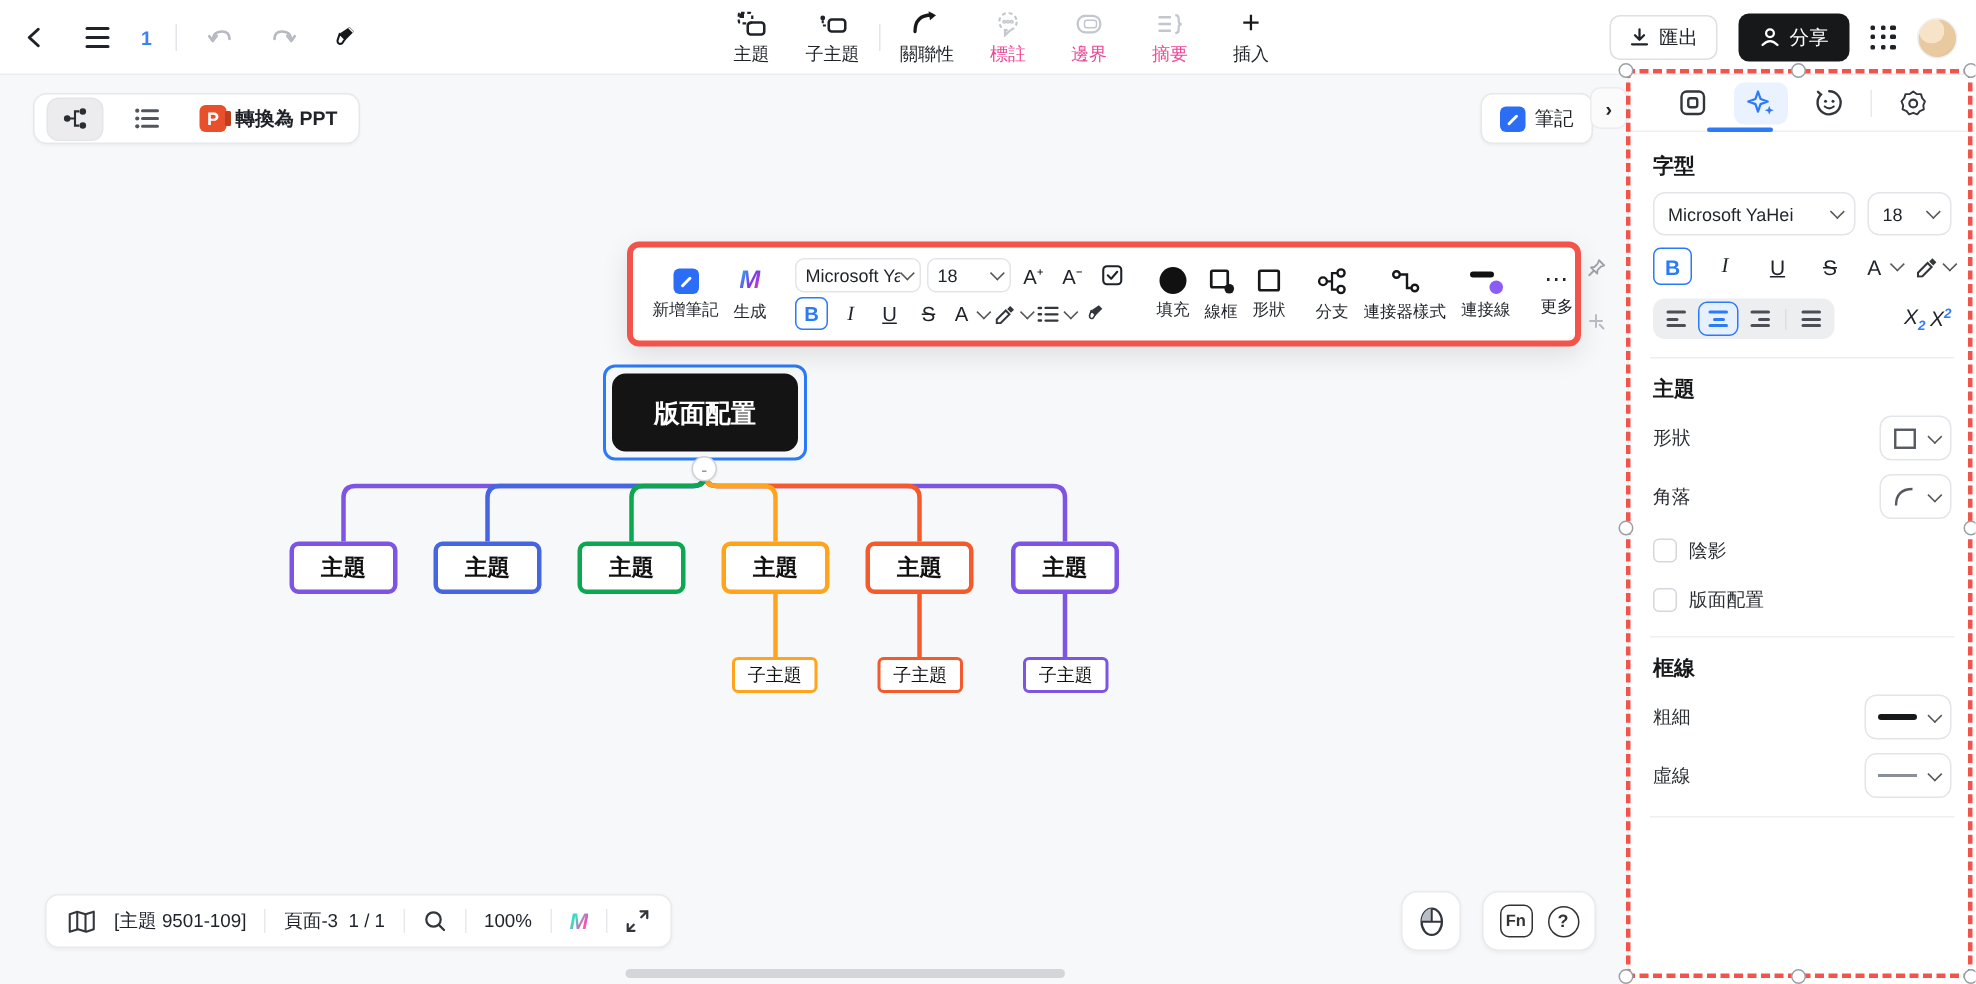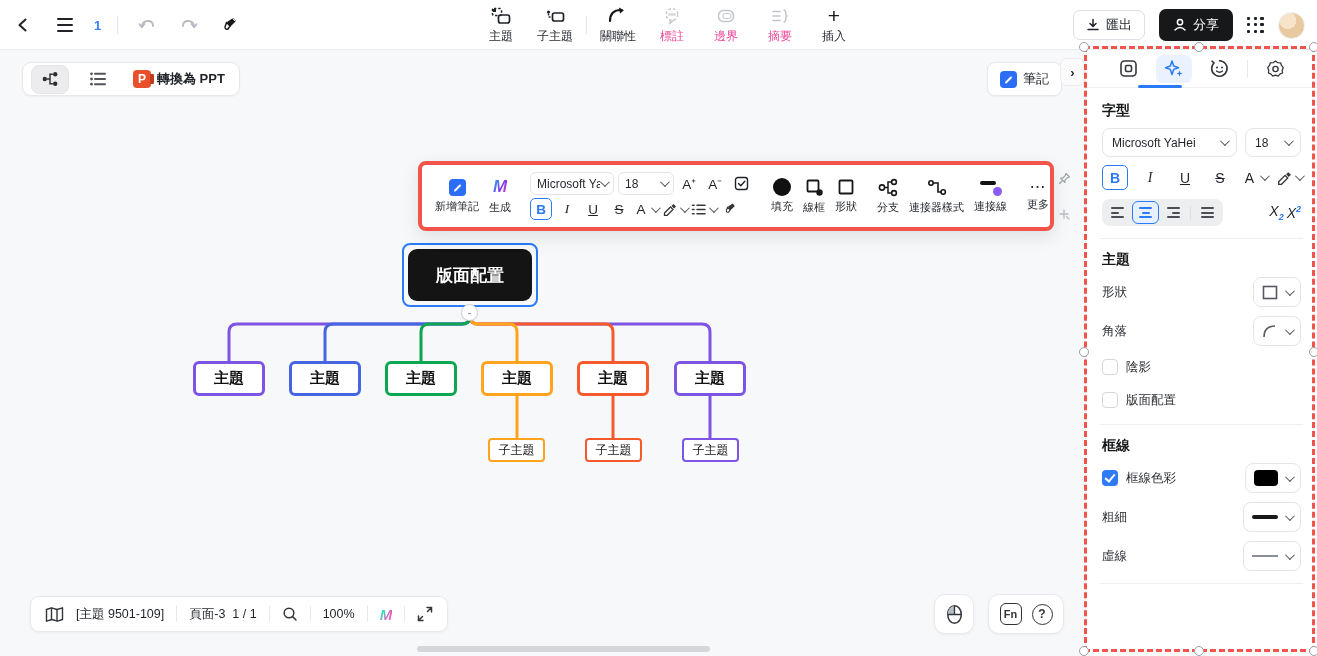--- a/index.html
+++ b/index.html
@@ -620,30 +620,20 @@
         <span class="prop-label">
           <span class="chk off"></span>
           <span>版面配置</span>
         </span>
       </div>
 
       <div class="sb-hr"></div>
 
       <div class="sb-title">框線</div>
       <div class="prop-row">
-        <span class="prop-label">
-          <span class="chk on"></span>
-          <span>框線色彩</span>
-        </span>
-        <div class="sel-mini">
-          <span class="swatch" style="width: 24px; height: 16px; border-radius: 4px; background: rgb(0, 0, 0);"></span>
-          <span class="chev"></span>
-        </div>
-      </div>
-      <div class="prop-row">
         <span class="prop-label">粗細</span>
         <div class="sel-mini">
           <span style="width:26px;height:3.5px;background:#17181a;border-radius:2px;"></span>
           <span class="chev"></span>
         </div>
       </div>
       <div class="prop-row">
         <span class="prop-label">虛線</span>
         <div class="sel-mini">
           <span style="width:26px;height:1.5px;background:#8a8f98;"></span>

